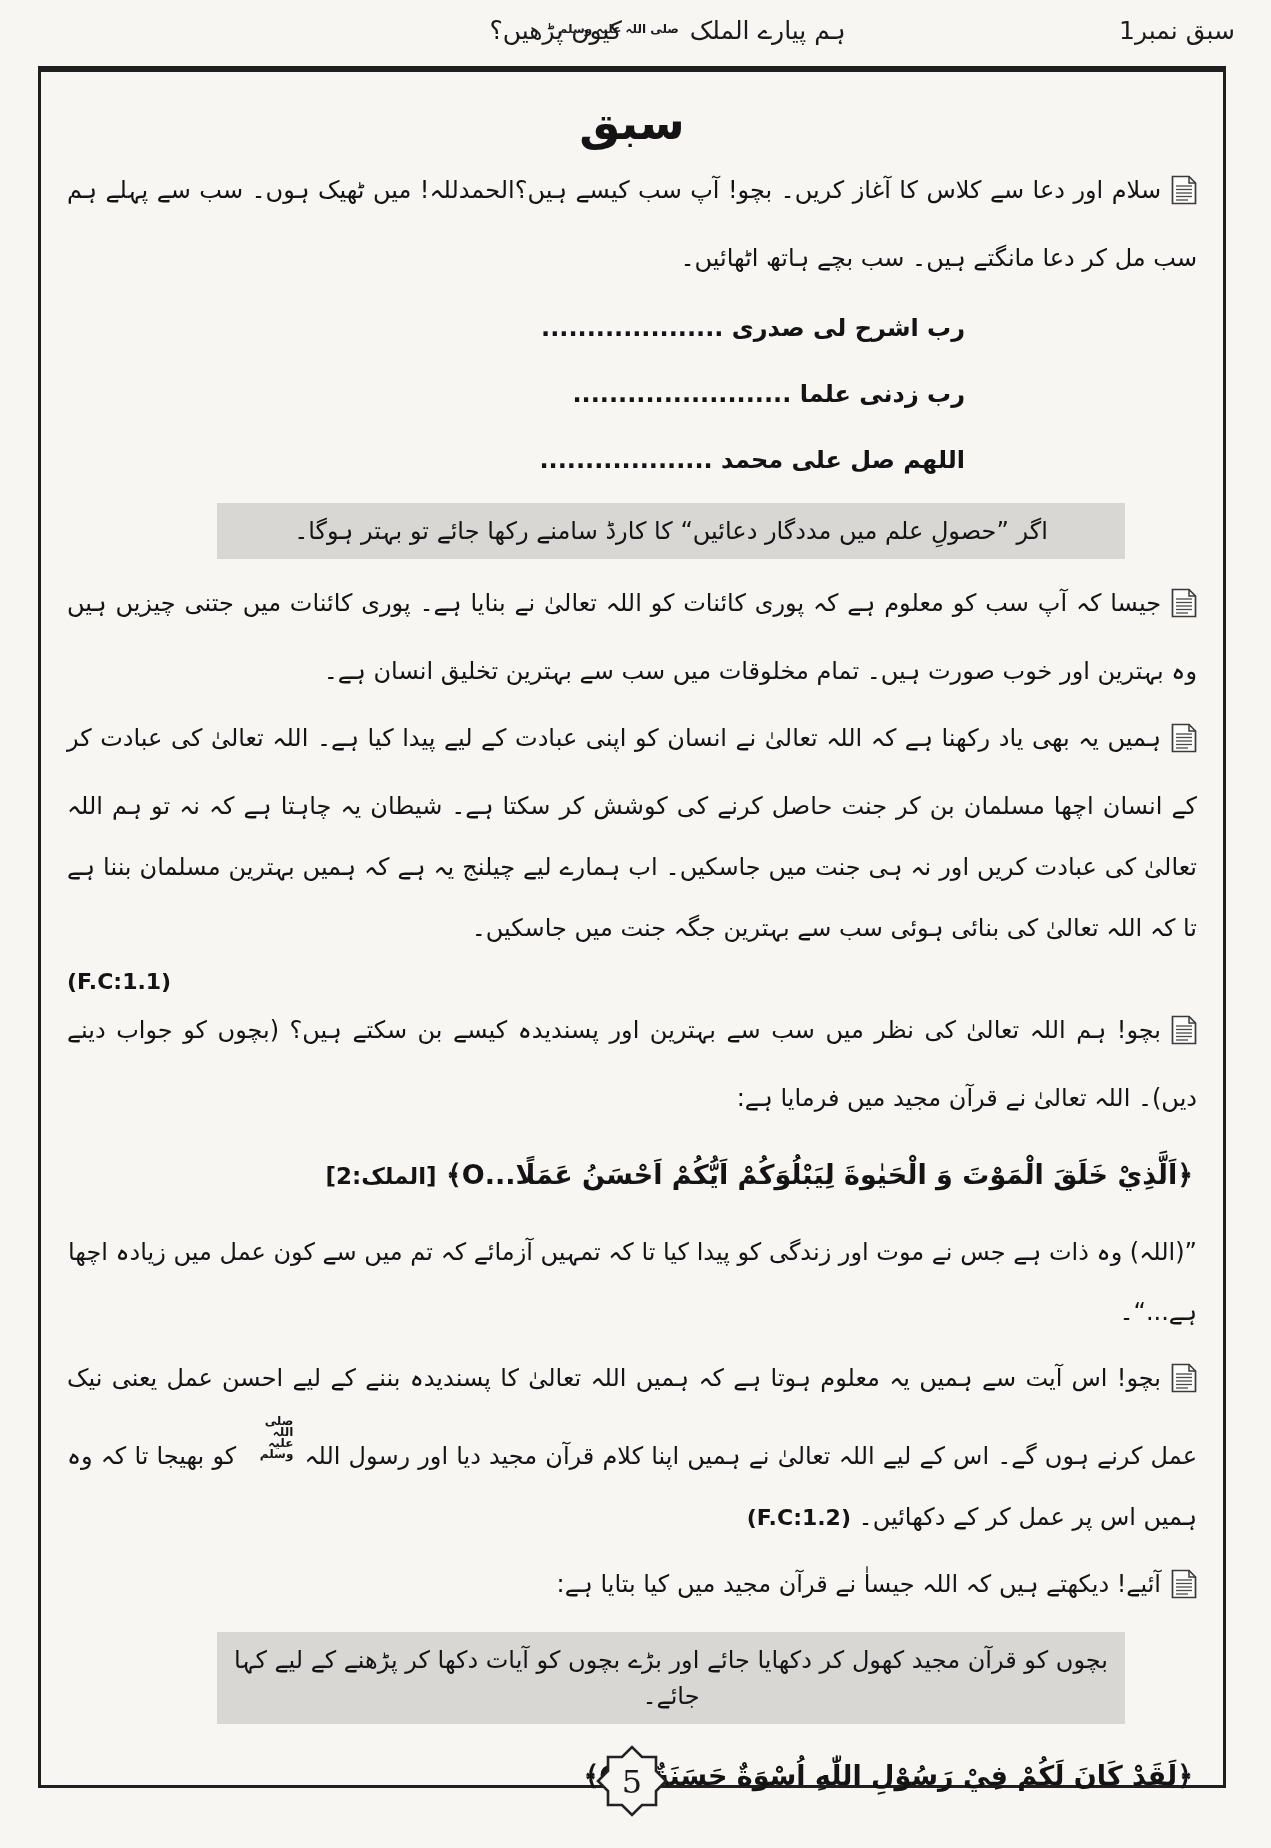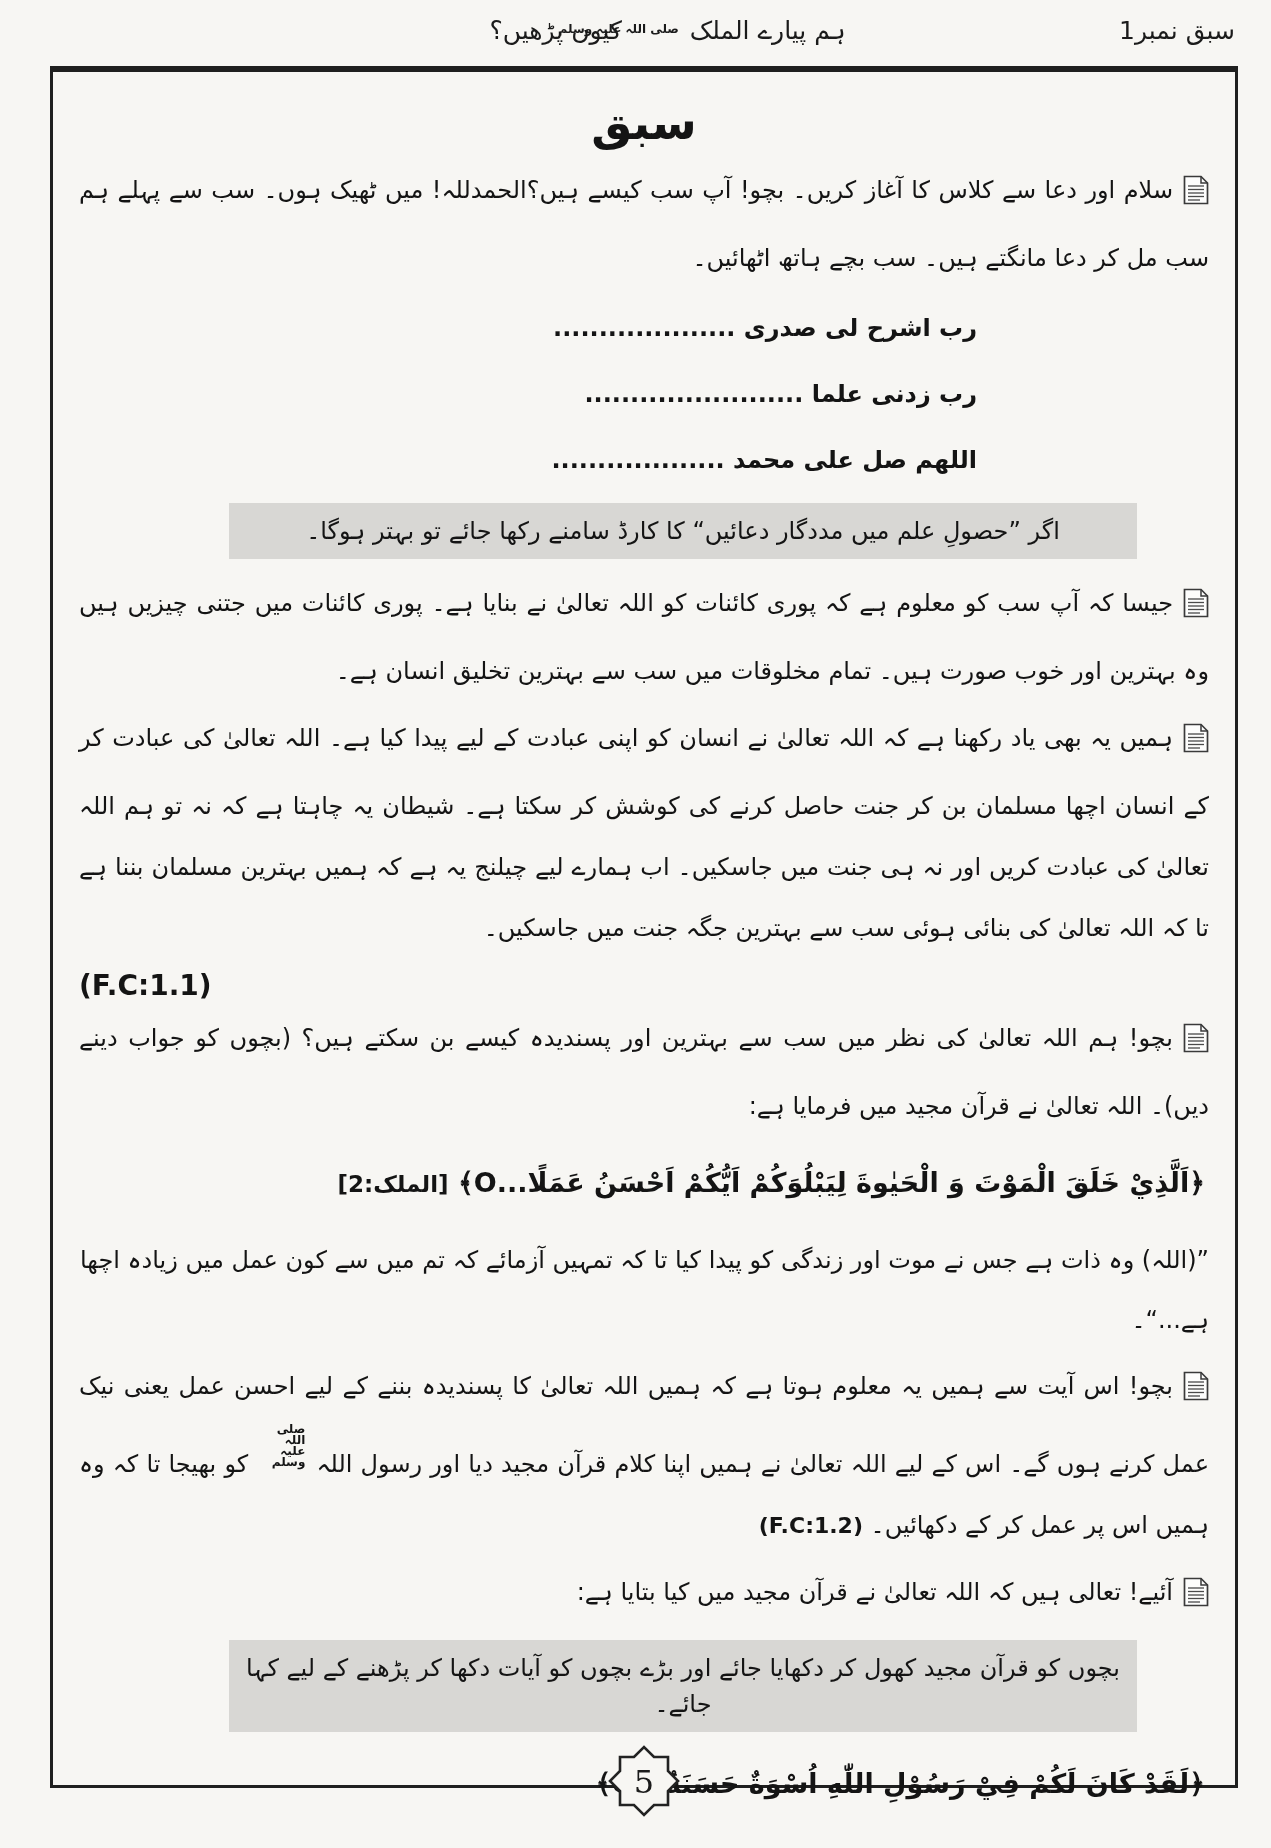--- a/index.html
+++ b/index.html
@@ -21,21 +21,21 @@
   }
   .running-head .lesson-no{white-space:nowrap;}
   .running-head .spacer{flex:1;}
   .running-head .book-title{
     white-space:nowrap;
     transform:translateX(90px);
     font-weight:500;
   }
   .frame{
     position:absolute;
-    left:50px;top:66px;
+    left:38px;top:66px;
     width:1188px;height:1722px;
     border:3px solid #1f1f1f;
     border-top-width:6px;
     background:#f7f6f3;
     box-sizing:border-box;
   }
   .content{
     direction:rtl;
     padding:10px 26px 0 26px;
     box-sizing:border-box;
@@ -70,21 +70,21 @@
     background:#d8d7d4;
     margin:10px 72px 14px 150px;
     padding:10px 16px;
     text-align:center;
     font-size:24px;
     line-height:36px;
   }
   .fc-label{
     direction:ltr;
     text-align:left;
-    font-size:28px;
+    font-size:22px;
     font-weight:bold;
     margin:10px 0 6px 0;
     font-family:"DejaVu Sans",sans-serif;
   }
   .verse{
     text-align:right;
     font-size:27px;
     font-weight:bold;
     line-height:76px;
     margin:8px 4px;
@@ -233,21 +233,21 @@
         <span class="doc-icon"><svg width="26" height="30" viewBox="0 0 26 30">
               <path d="M1.5 1.5 h16.5 l6.5 6.5 v20.5 h-23 z" fill="#fdfdfc" stroke="#3a3a3a" stroke-width="1.7"></path>
               <path d="M18 1.5 v6.5 h6.5" fill="none" stroke="#3a3a3a" stroke-width="1.5"></path>
               <g stroke="#4a4a4a" stroke-width="1.3">
                 <line x1="5" y1="11" x2="21" y2="11"></line>
                 <line x1="5" y1="14.5" x2="21" y2="14.5"></line>
                 <line x1="5" y1="18" x2="21" y2="18"></line>
                 <line x1="5" y1="21.5" x2="21" y2="21.5"></line>
                 <line x1="5" y1="25" x2="17" y2="25"></line>
               </g>
-            </svg></span><span>آئیے! تعالی ہیں کہ اللہ تعالیٰ نے قرآن مجید میں کیا بتایا ہے:</span>
+            </svg></span><span>آئیے! دیکھتے ہیں کہ اللہ جیساٰ نے قرآن مجید میں کیا بتایا ہے:</span>
       </p>
 
       <div class="note">بچوں کو قرآن مجید کھول کر دکھایا جائے اور بڑے بچوں کو آیات دکھا کر پڑھنے کے لیے کہا جائے۔</div>
 
       <div class="verse">
         <span>﴿لَقَدْ كَانَ لَكُمْ فِيْ رَسُوْلِ اللّٰهِ اُسْوَةٌ حَسَنَةٌ...O﴾</span>
         
       </div>
 
     </div>

